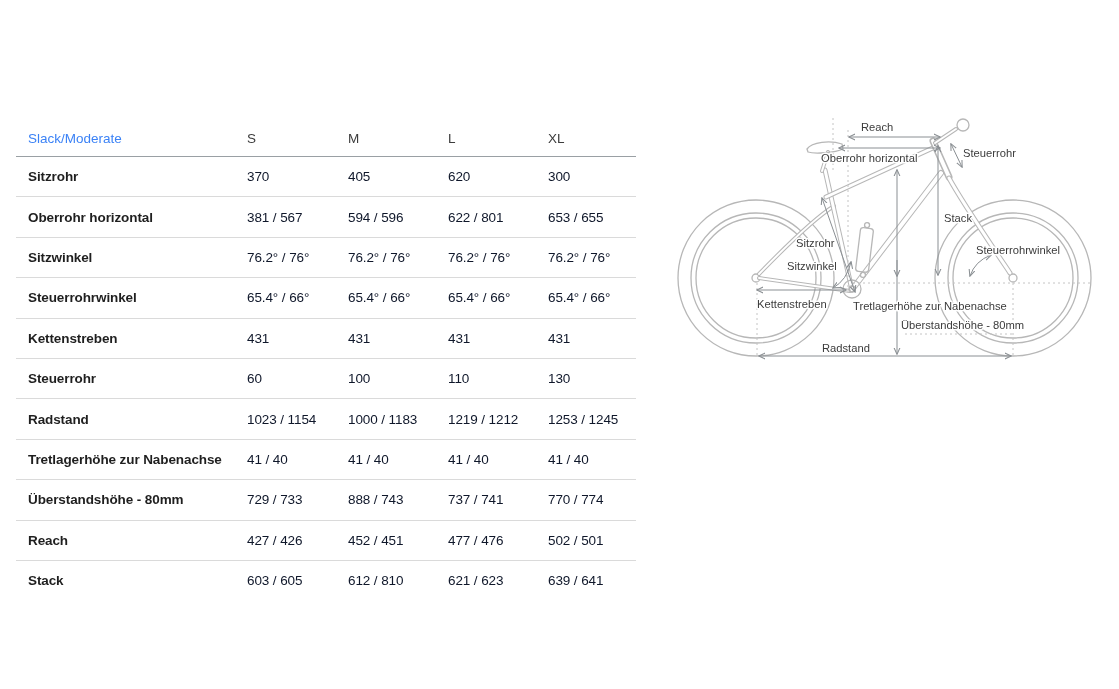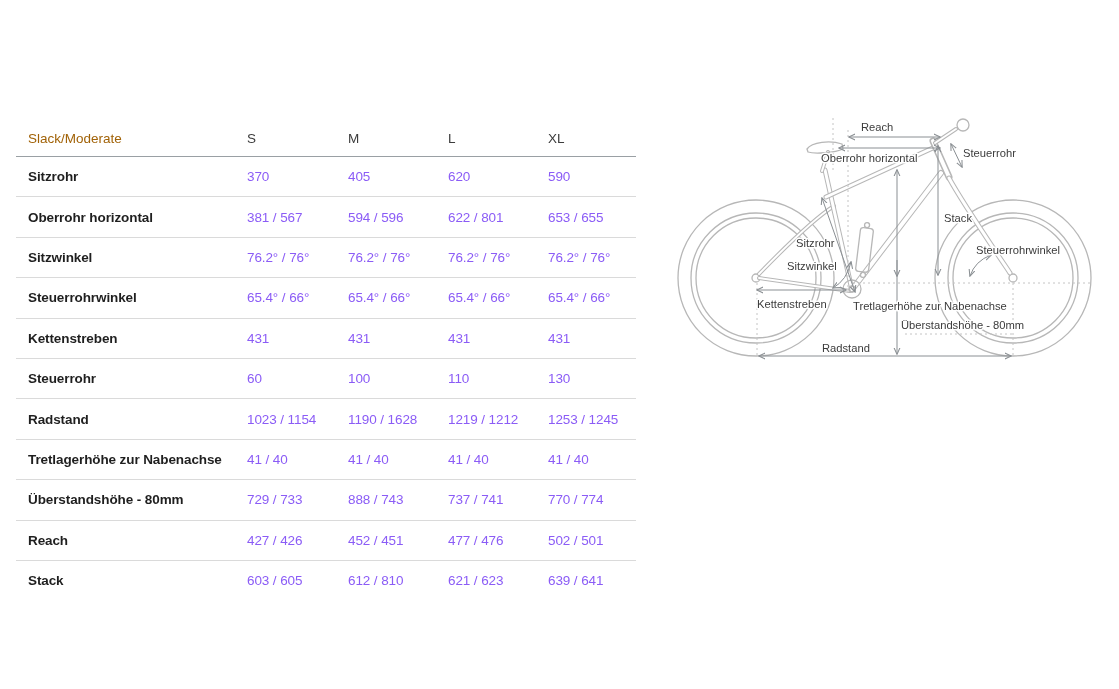--- a/index.html
+++ b/index.html
@@ -9,24 +9,24 @@
   }
   
   .geo-table{position:absolute;left:16px;top:120px;width:620px;}
   .t-row{
     display:grid;
     grid-template-columns:231px 101px 100px 100px 1fr;
     align-items:center;
   }
   .t-head{height:36px;border-bottom:1px solid #9aa0a4;}
   .t-head .cell{font-size:13.5px;color:#3c3c3c;}
-  .t-head .cell.label{color:#a16207;padding-left:12px;font-weight:normal;}
+  .t-head .cell.label{color:#3b82f6;padding-left:12px;font-weight:normal;}
   .g-row{height:39.4px;border-bottom:1px solid #dadada;}
   .g-row:last-child{border-bottom:none;}
-  .g-row .cell{font-size:13.5px;color:#8b5cf6;letter-spacing:-0.1px;}
+  .g-row .cell{font-size:13.5px;color:#0f172a;letter-spacing:-0.1px;}
   .g-row .cell.label{font-weight:bold;color:#1f1f1f;padding-left:12px;}
   
   .bike-diagram{position:absolute;left:672px;top:98px;width:447px;height:424px;}
   .dia-label{
     font-family:"Liberation Sans", sans-serif;font-size:11.2px;fill:#3b3b3b;
     paint-order:stroke;stroke:#ffffff;stroke-width:3px;stroke-linejoin:round;
   }
   .bike{stroke:#b7b7b7;fill:none;stroke-width:1.3;}
   .tube-o{stroke:#b7b7b7;fill:none;stroke-linecap:round;}
   .tube-i{stroke:#ffffff;fill:none;stroke-linecap:round;}
@@ -43,21 +43,21 @@
     <div class="cell">M</div>
     <div class="cell">L</div>
     <div class="cell">XL</div>
   </div>
   <div>
       <div class="t-row g-row">
         <div class="cell label">Sitzrohr</div>
         <div class="cell val">370</div>
         <div class="cell val">405</div>
         <div class="cell val">620</div>
-        <div class="cell val">590</div>
+        <div class="cell val">300</div>
       </div>
       <div class="t-row g-row">
         <div class="cell label">Oberrohr horizontal</div>
         <div class="cell val">381 / 567</div>
         <div class="cell val">594 / 596</div>
         <div class="cell val">622 / 801</div>
         <div class="cell val">653 / 655</div>
       </div>
       <div class="t-row g-row">
         <div class="cell label">Sitzwinkel</div>
@@ -83,21 +83,21 @@
       <div class="t-row g-row">
         <div class="cell label">Steuerrohr</div>
         <div class="cell val">60</div>
         <div class="cell val">100</div>
         <div class="cell val">110</div>
         <div class="cell val">130</div>
       </div>
       <div class="t-row g-row">
         <div class="cell label">Radstand</div>
         <div class="cell val">1023 / 1154</div>
-        <div class="cell val">1190 / 1628</div>
+        <div class="cell val">1000 / 1183</div>
         <div class="cell val">1219 / 1212</div>
         <div class="cell val">1253 / 1245</div>
       </div>
       <div class="t-row g-row">
         <div class="cell label">Tretlagerhöhe zur Nabenachse</div>
         <div class="cell val">41 / 40</div>
         <div class="cell val">41 / 40</div>
         <div class="cell val">41 / 40</div>
         <div class="cell val">41 / 40</div>
       </div>

